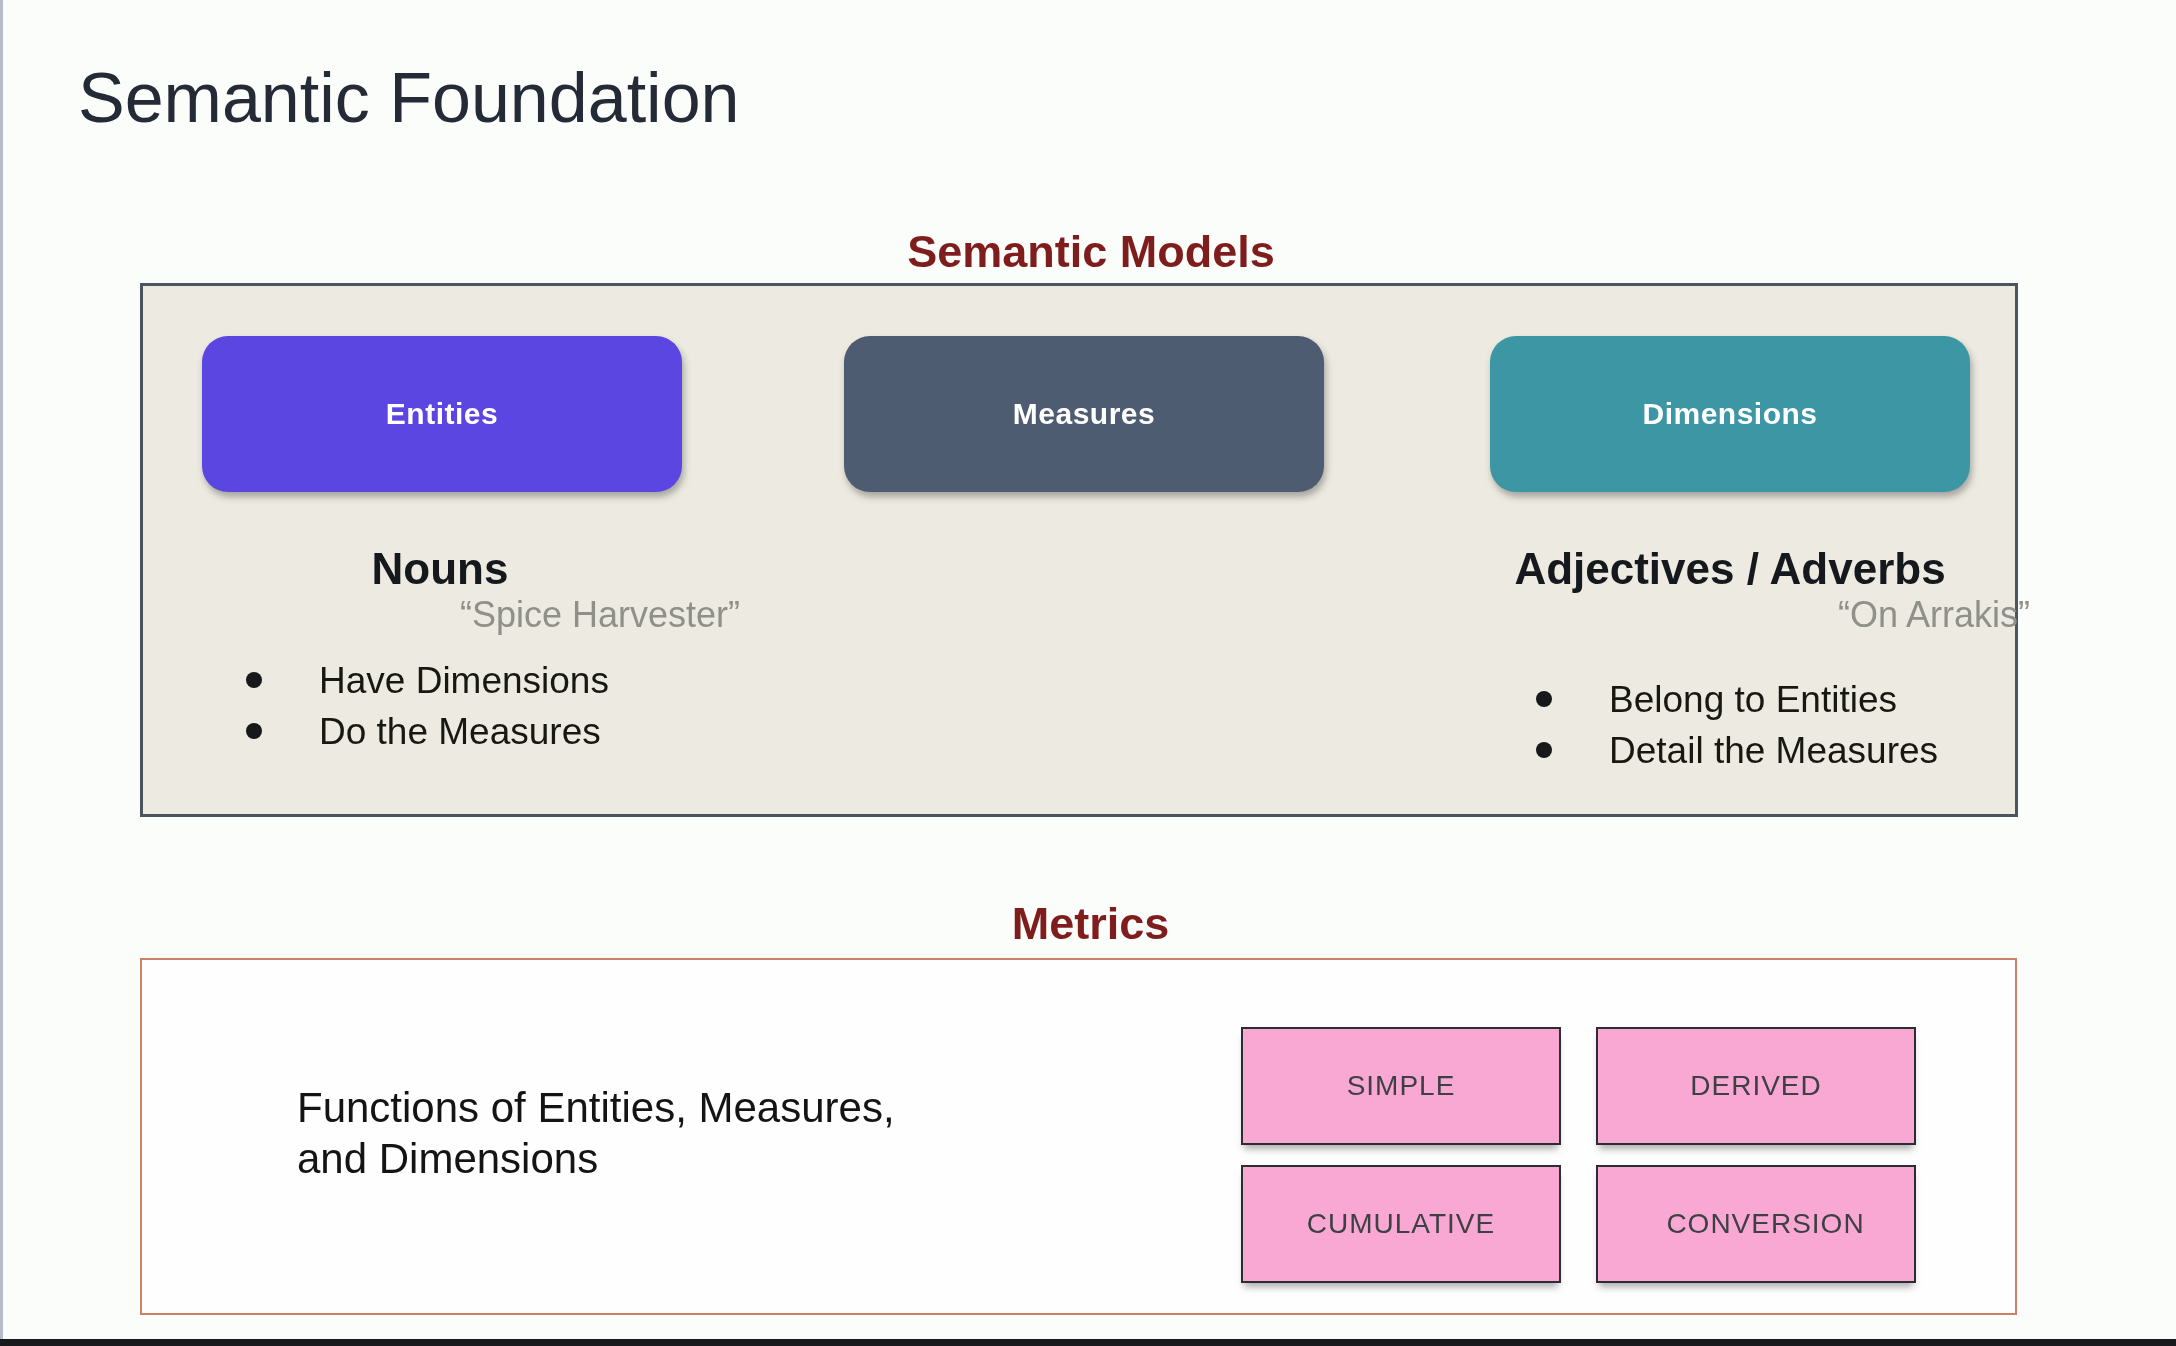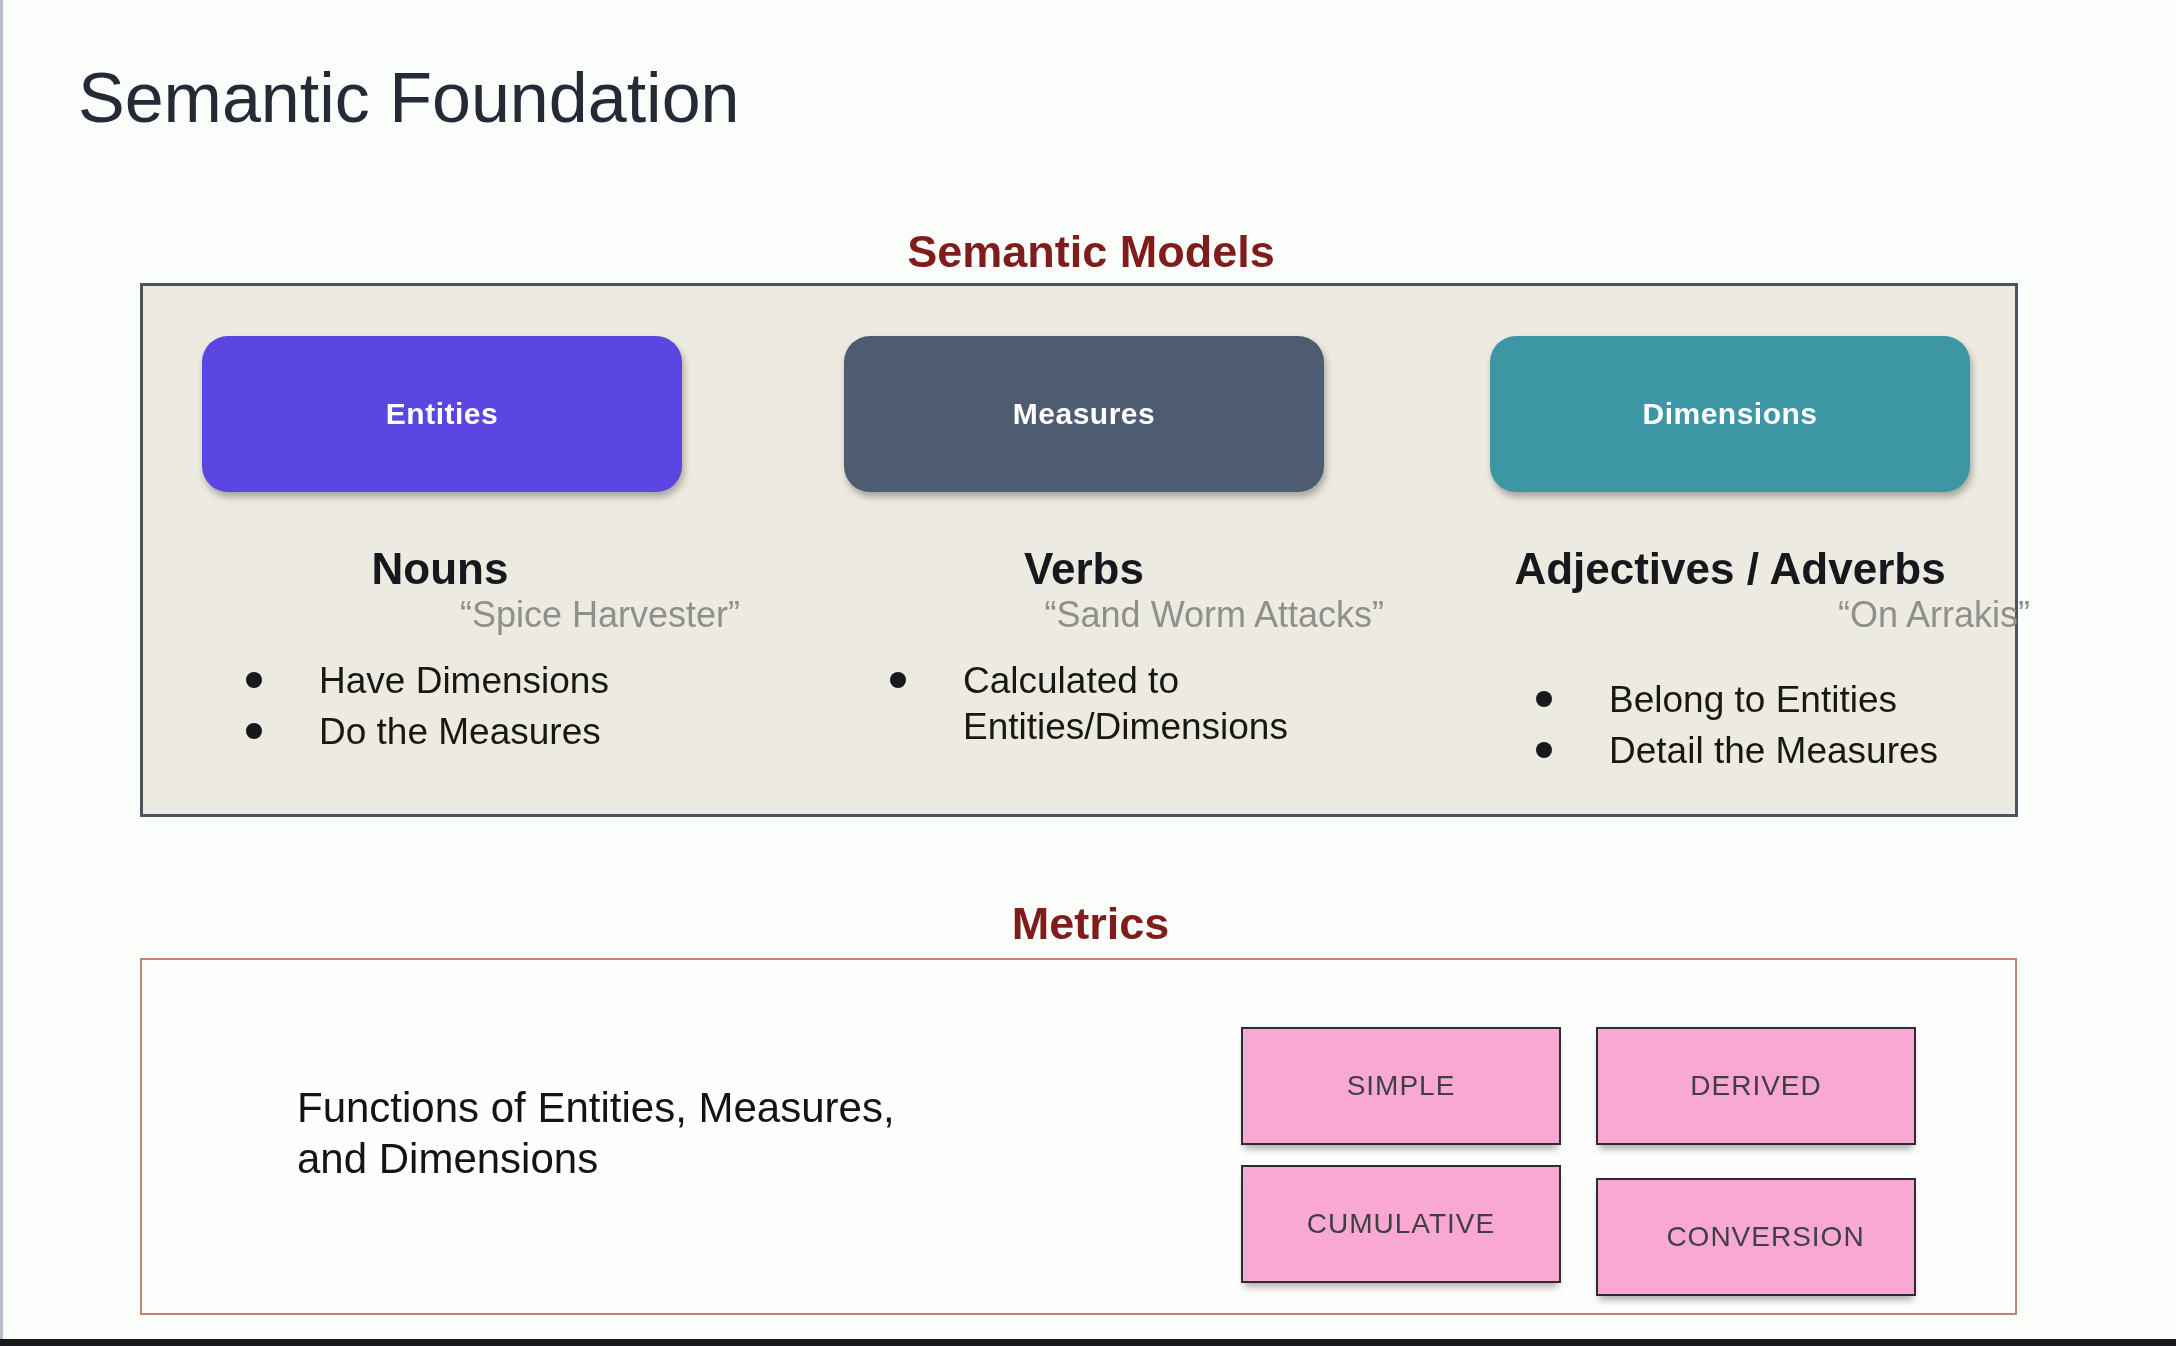--- a/index.html
+++ b/index.html
@@ -78,21 +78,21 @@
   }
   .mbox {
     position:absolute; width:320px; height:118px; background:#f9a8d4;
     border:2px solid #2b2d30;
     display:flex; align-items:center; justify-content:center;
     box-shadow:0 7px 7px -3px rgba(110,110,110,0.55);
   }
   #mbox-simple     { left:1099px; top:67px; }
   #mbox-derived    { left:1454px; top:67px; }
   #mbox-cumulative { left:1099px; top:205px;justify-content:center; }
-  #mbox-conversion { left:1454px; top:218px;padding-left:19px; }
+  #mbox-conversion { left:1454px; top:205px;padding-left:19px; }
   .mbox-label { font-size:28px; letter-spacing:1px; color:#3e4044; font-weight:400; }
 </style>
 </head>
 <body>
 
 <div id="screen">
   <div class="edge-left"></div>
 
   <h1 class="slide-title">Semantic Foundation</h1>
 
@@ -118,30 +118,20 @@
           <span class="bullet-dot"></span>
           <span class="li-text">Have Dimensions</span>
         </li>
         <li>
           <span class="bullet-dot"></span>
           <span class="li-text">Do the Measures</span>
         </li>
       </ul>
     </div>
 
-    <div class="sem-col" id="col-measures">
-      <div class="sem-category">Verbs</div>
-      <div class="sem-example">“Sand Worm Attacks”</div>
-      <ul class="sem-list">
-        <li>
-          <span class="bullet-dot"></span>
-          <span class="li-text">Calculated to Entities/Dimensions</span>
-        </li>
-      </ul>
-    </div>
 
     <div class="sem-col" id="col-dimensions">
       <div class="sem-category">Adjectives / Adverbs</div>
       <div class="sem-example">“On Arrakis”</div>
       <ul class="sem-list">
         <li>
           <span class="bullet-dot"></span>
           <span class="li-text">Belong to Entities</span>
         </li>
         <li>

